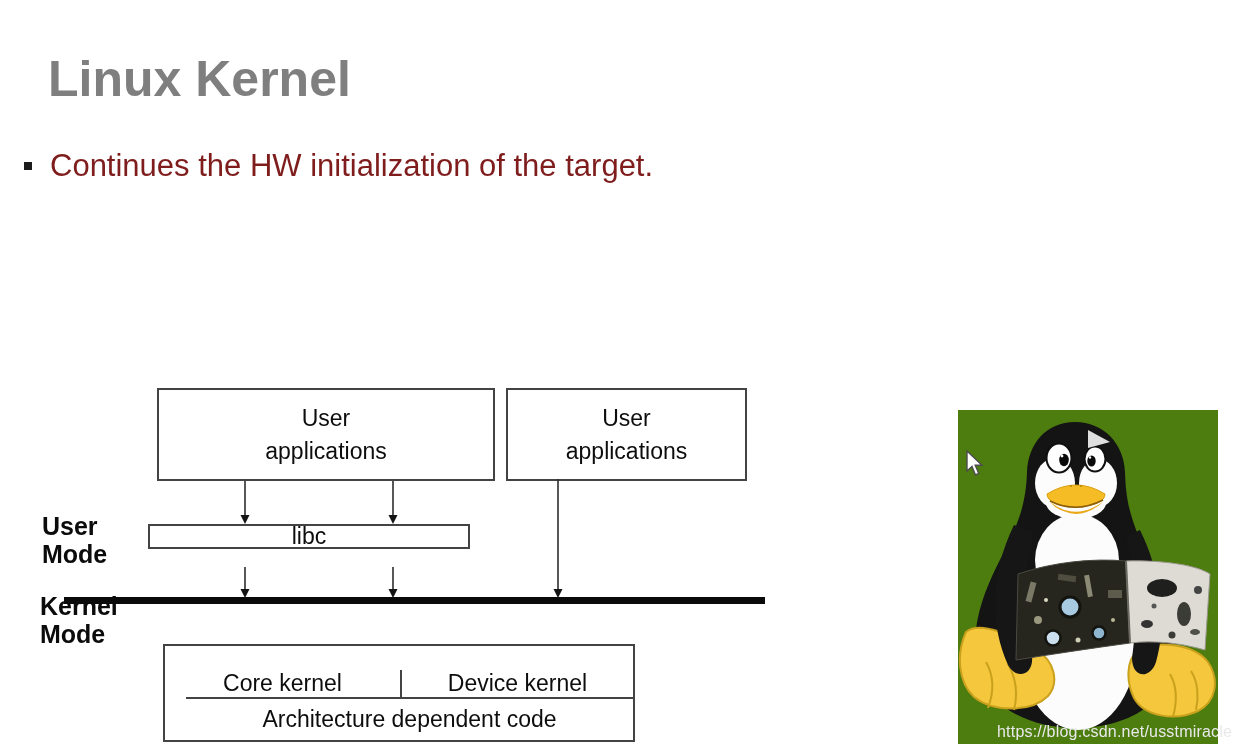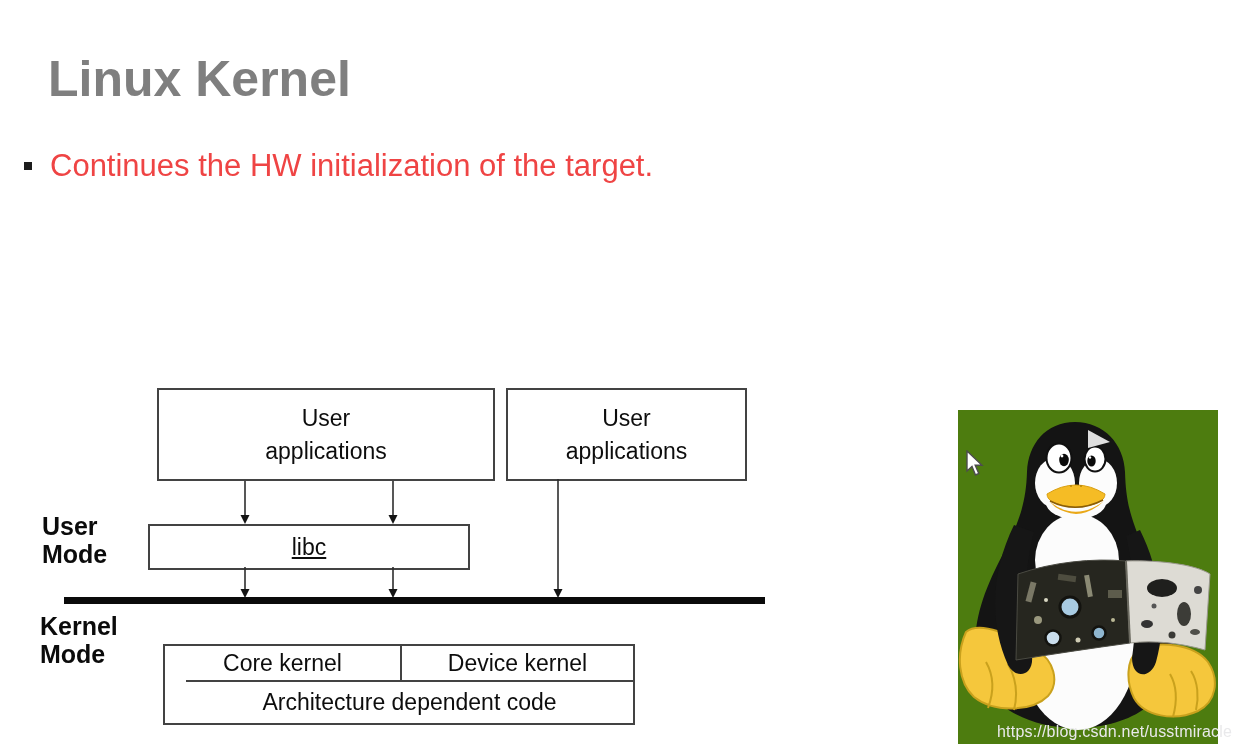--- a/index.html
+++ b/index.html
@@ -17,44 +17,44 @@
     letter-spacing:0px;white-space:nowrap;margin-top:32px;
   }
 
   
   #bullets{left:22px;top:148px;list-style:none;margin:0;padding:0;}
   #bullets li{display:flex;align-items:flex-start;margin:0 0 7px 0;line-height:35px;}
   .bullet-sq{
     width:8px;height:8px;background:#1c1c1c;flex:0 0 8px;
     margin:14px 18px 0 2px;
   }
-  .bullet-text{font-size:31px;color:#ef4444;white-space:nowrap;}
+  .bullet-text{font-size:31px;color:#7f1d1d;white-space:nowrap;}
 
   
   .dbox{
     border:2px solid #434343;background:#ffffff;color:#0d0d0d;
     display:flex;align-items:center;justify-content:center;text-align:center;
     font-size:23px;line-height:33px;white-space:pre-line;box-sizing:border-box;
   }
   #box-user-apps-left {left:157px;top:388px;width:338px;height:93px;}
   #box-user-apps-right{left:506px;top:388px;width:241px;height:93px;}
-  #box-libc{left:148px;top:524px;width:322px;height:46px;text-decoration:underline;}
+  #box-libc{left:148px;top:524px;width:322px;height:25px;}
 
   .mode-label{
     font-size:25px;font-weight:bold;color:#0b0b0b;
     line-height:28px;white-space:pre-line;
   }
   #label-user-mode{left:42px;top:512px;}
-  #label-kernel-mode{left:40px;top:612px;}
+  #label-kernel-mode{left:40px;top:592px;}
 
   #kernel-boundary{left:64px;top:597px;width:701px;height:7px;background:#0a0a0a;}
 
   
   #kernel-table{left:163px;top:644px;width:472px;box-sizing:border-box;border:2px solid #434343;background:#fff;}
-  #kernel-table .row1{display:flex;height:34px;}
+  #kernel-table .row1{display:flex;height:51px;align-items:flex-end;}
   #kernel-table .cell{
     display:flex;align-items:center;justify-content:center;
     font-size:23px;color:#0d0d0d;box-sizing:border-box;
   }
   #cell-core{width:237px;border-right:2px solid #434343;}
   #cell-drivers{flex:1;}
   #kernel-table .row2{height:41px;border-top:2px solid #434343;display:flex;align-items:center;justify-content:center;font-size:23px;color:#0d0d0d;margin-left:21px;}
 
   
   #connectors{left:0;top:0;pointer-events:none;}

